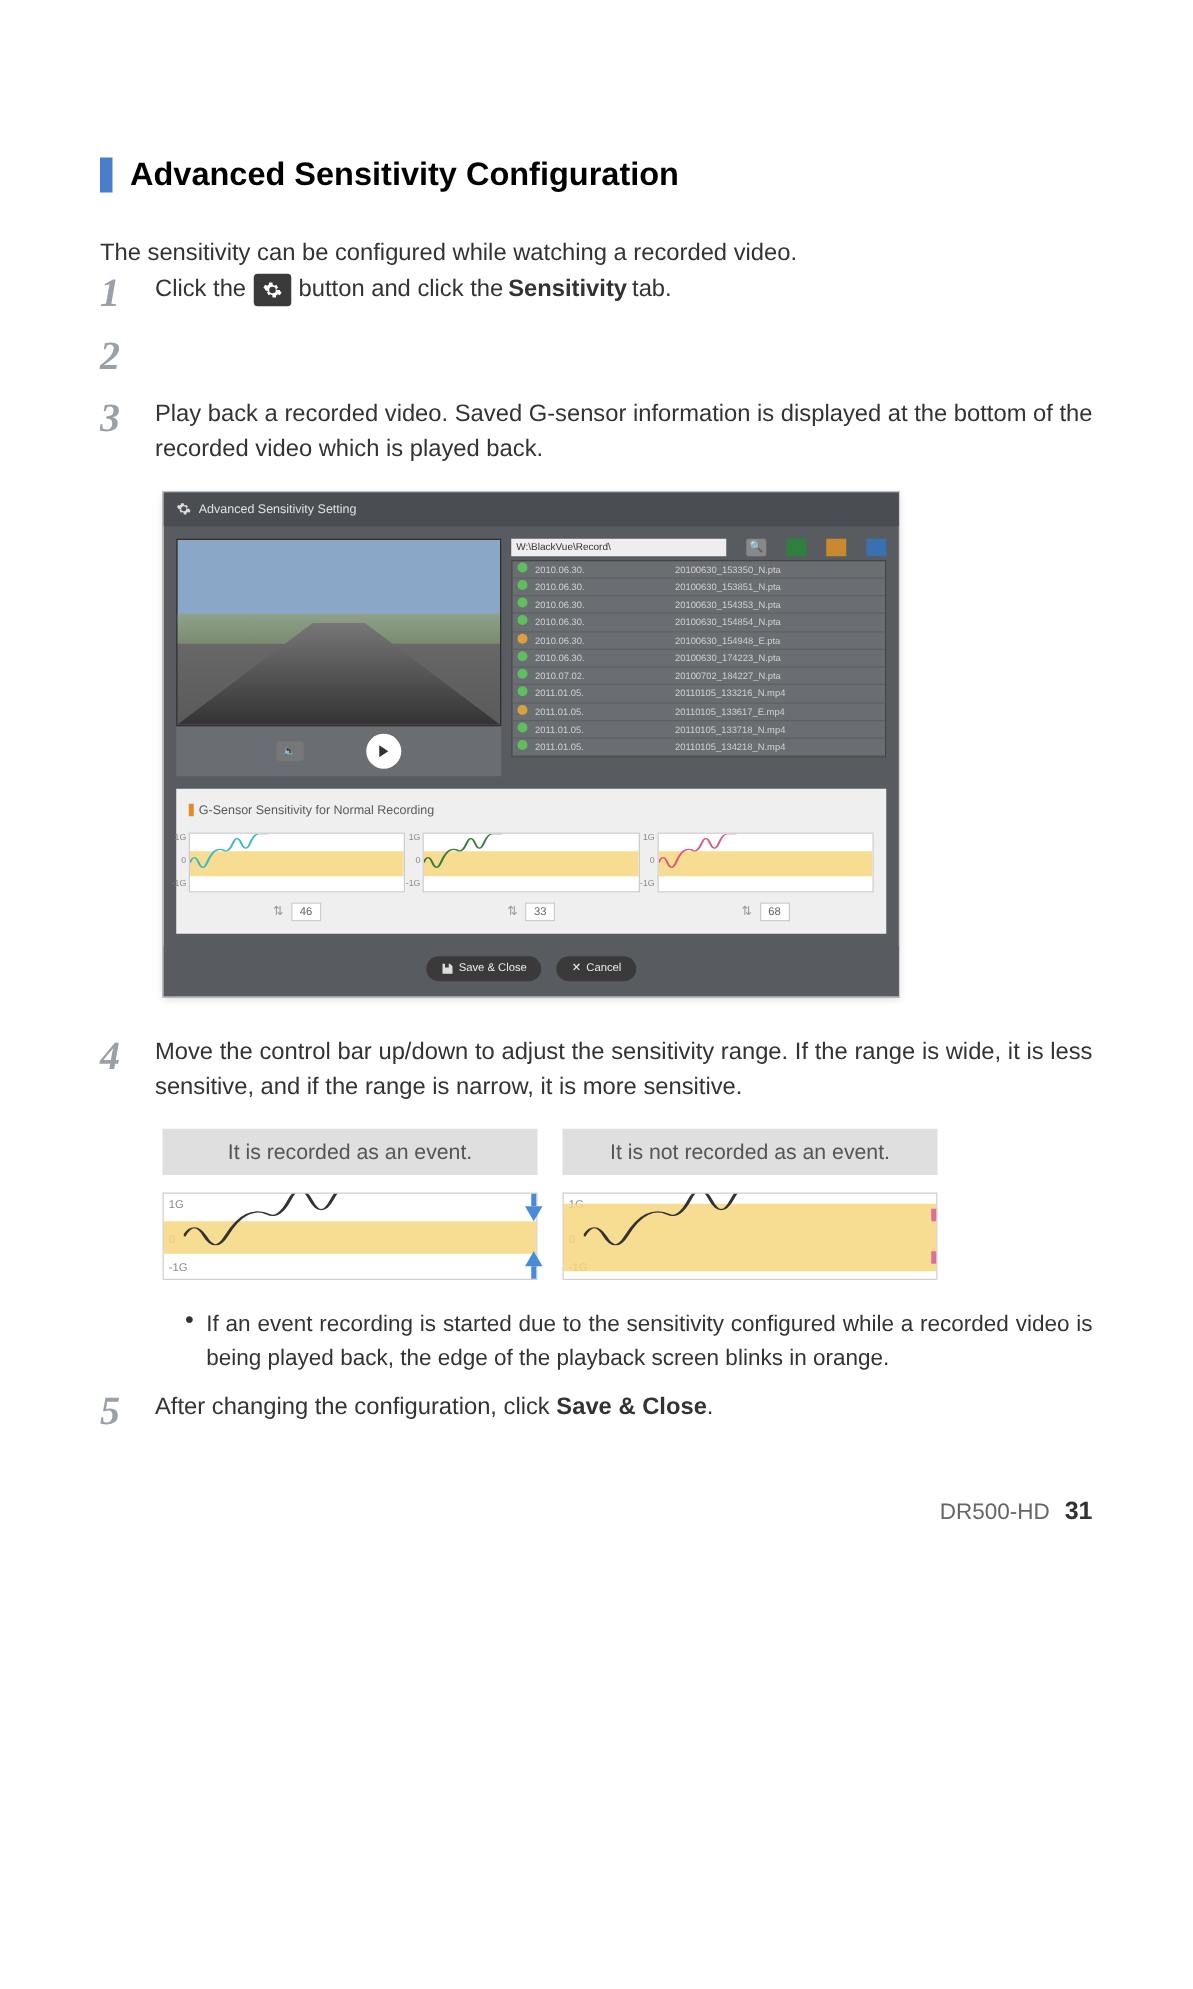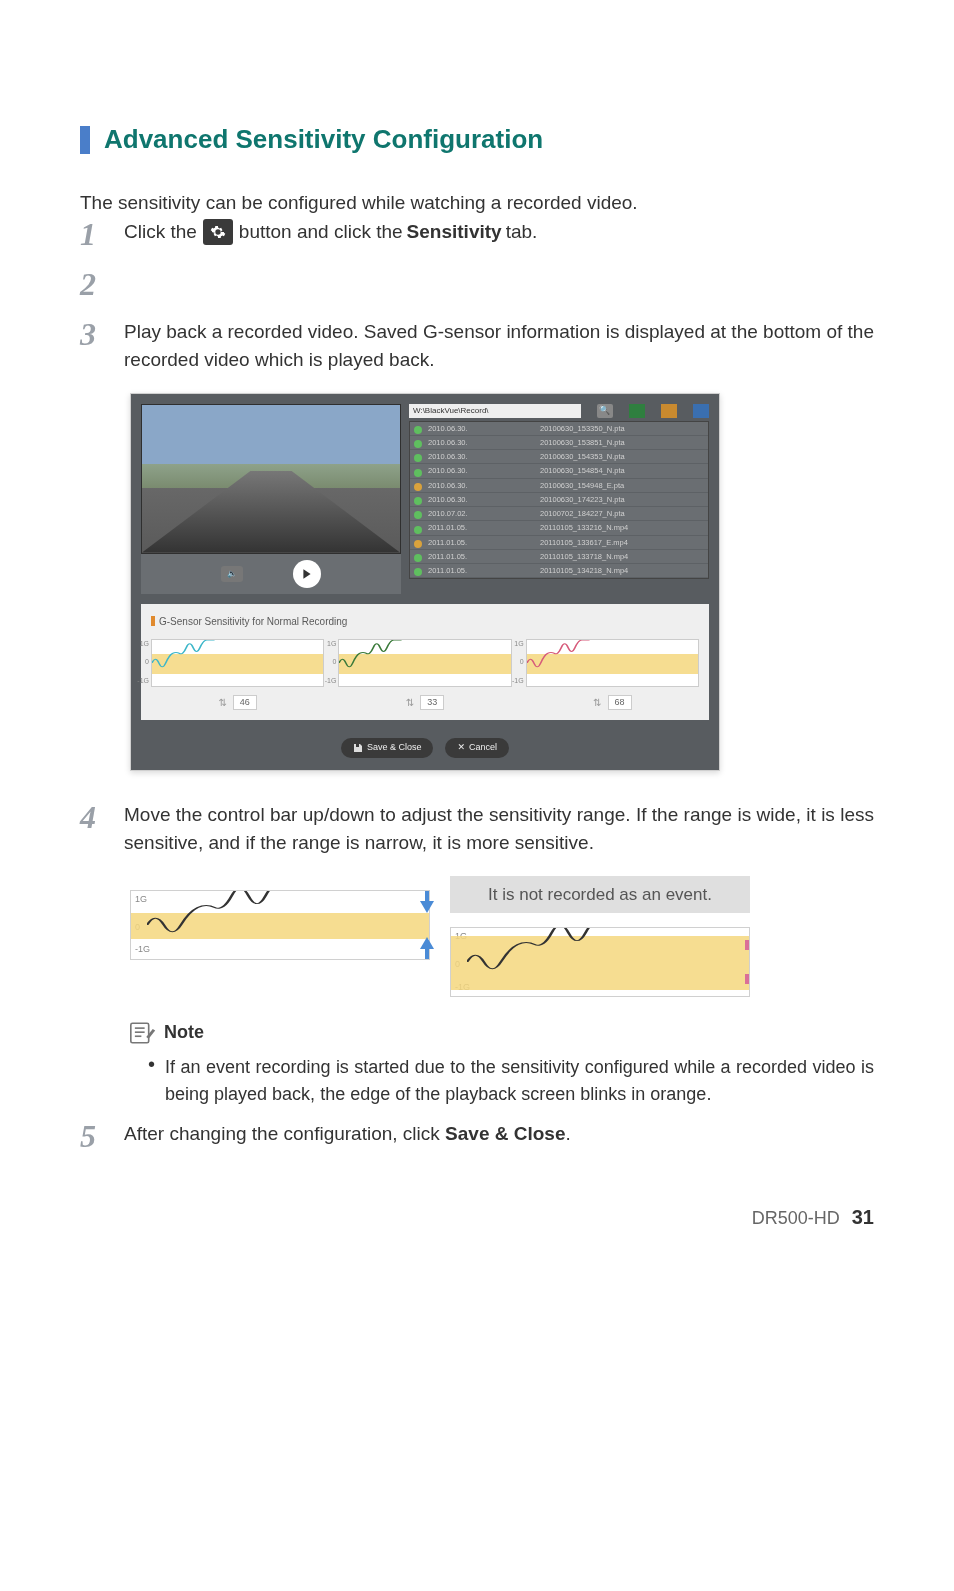--- a/index.html
+++ b/index.html
@@ -20,21 +20,21 @@
   }
   .blue-bar {
     width: 10px;
     height: 28px;
     background: #4a7ec9;
     margin-right: 14px;
   }
   .section-title h2 {
     font-size: 26px;
     font-weight: bold;
-    color: #0f766e;
+    color: #000000;
   }
   .intro {
     font-size: 19px;
     color: #333;
   }
   .step {
     display: flex;
     align-items: flex-start;
     margin-bottom: 18px;
   }
@@ -131,21 +131,21 @@
   .path-row .mag { width:16px; height:14px; background:#888; border-radius:2px; display:flex; align-items:center; justify-content:center;}
   .path-row .sq { width:16px; height:14px; display:inline-block; }
   .file-list {
     background: #6a6e72;
     border: 1px solid #444;
     height: 158px;
     overflow: hidden;
     font-size: 7.5px;
     color: #d0d0d0;
   }
-  .file-row { display:flex; align-items:flex-end; padding:1px 4px; gap:6px; border-bottom:1px solid #5d6165;}
+  .file-row { display:flex; align-items:flex-start; padding:1px 4px; gap:6px; border-bottom:1px solid #5d6165;}
   .file-row .dot { width:8px; height:8px; border-radius:50%; }
   .file-row .date { width:60px; }
   .file-row .name { flex:1;margin-left:46px; }
 
   .sensor-panel {
     background: #efefef;
     margin: 0 10px 10px 10px;
     padding: 10px;
     color: #444;
   }
@@ -258,20 +258,26 @@
 <div class="step">
   <div class="step-num">2</div>
 </div>
 
 <div class="step">
   <div class="step-num">3</div>
   <div class="step-body">Play back a recorded video. Saved G-sensor information is displayed at the bottom of the recorded video which is played back.</div>
 </div>
 
 <div class="app-shot">
+  <div class="app-titlebar">
+    <svg width="12" height="12" viewBox="0 0 24 24" fill="#ddd">
+        <path d="M12 8a4 4 0 100 8 4 4 0 000-8zm9 4a7 7 0 01-.1 1.2l2 1.6-2 3.4-2.4-1a7 7 0 01-2 1.2l-.4 2.6h-4l-.4-2.6a7 7 0 01-2-1.2l-2.4 1-2-3.4 2-1.6A7 7 0 013 12a7 7 0 01.1-1.2l-2-1.6 2-3.4 2.4 1a7 7 0 012-1.2L7.9 3h4l.4 2.6a7 7 0 012 1.2l2.4-1 2 3.4-2 1.6c.1.4.1.8.1 1.2z"></path>
+      </svg>
+    <span>Advanced Sensitivity Setting</span>
+  </div>
   <div class="app-body">
     <div class="video-col">
       <div class="video-frame">
         <div class="hills"></div>
         <div class="road"></div>
       </div>
       <div class="video-controls">
         <div class="speaker-badge">🔈</div>
         <div class="play-btn">
           <svg width="12" height="12" viewBox="0 0 10 10">
@@ -430,20 +436,21 @@
 </div>
 
 <div class="step">
   <div class="step-num">4</div>
   <div class="step-body">Move the control bar up/down to adjust the sensitivity range. If the range is wide, it is less sensitive, and if the range is narrow, it is more sensitive.</div>
 </div>
 
 <div class="cmp">
   <div class="cmp-row">
     <div class="cmp-col">
+      <div class="cmp-head">It is recorded as an event.</div>
       <div class="cmp-chart">
         <div class="ylab" style="top:2px">1G</div>
         <div class="ylab" style="top:30px">0</div>
         <div class="ylab" style="bottom:2px">-1G</div>
         <div class="yellow-band" style="top:22px; height:26px;"></div>
         <svg style="position:absolute; left:16px; right:0; top:0; width:calc(100% - 16px); height:100%" viewBox="0 0 100 70" preserveAspectRatio="none">
           <path d="M0 35 q3 -14 6 0 t6 0 t6 -18 t6 0 t6 -12 t6 0 t6 0 t6 -10 t6 0 t6 -14 t6 0 t6 0 t6 0 t6 0 t6 0 t6 0" stroke="#333" fill="none" stroke-width="1"></path>
         </svg>
         <div class="arrow-col">
           <div style="display:flex;flex-direction:column;align-items:center">
@@ -476,30 +483,20 @@
               <div class="arrow-stem-pink"></div>
               <div class="arrow-down-pink"></div>
             </div>
         </div>
       </div>
     </div>
   </div>
 </div>
 
 <div class="note-block">
-  <div class="note-head">
-    <svg class="note-icon" viewBox="0 0 32 26">
-      <rect x="1" y="1" width="22" height="24" rx="2" fill="none" stroke="#777" stroke-width="2"></rect>
-      <line x1="6" y1="7" x2="18" y2="7" stroke="#777" stroke-width="2"></line>
-      <line x1="6" y1="12" x2="18" y2="12" stroke="#777" stroke-width="2"></line>
-      <line x1="6" y1="17" x2="14" y2="17" stroke="#777" stroke-width="2"></line>
-      <path d="M20 18 l8 -10 l3 2 l-8 10 z" fill="#777"></path>
-    </svg>
-    <span>Note</span>
-  </div>
   <div class="bullet-item">
     <span class="bullet-dot">•</span>
     <span class="bullet-text">If an event recording is started due to the sensitivity configured while a recorded video is being played back, the edge of the playback screen blinks in orange.</span>
   </div>
 </div>
 
 <div class="step">
   <div class="step-num">5</div>
   <div class="step-body">
     <span>After changing the configuration, click </span><span class="bold">Save &amp; Close</span><span>.</span>

